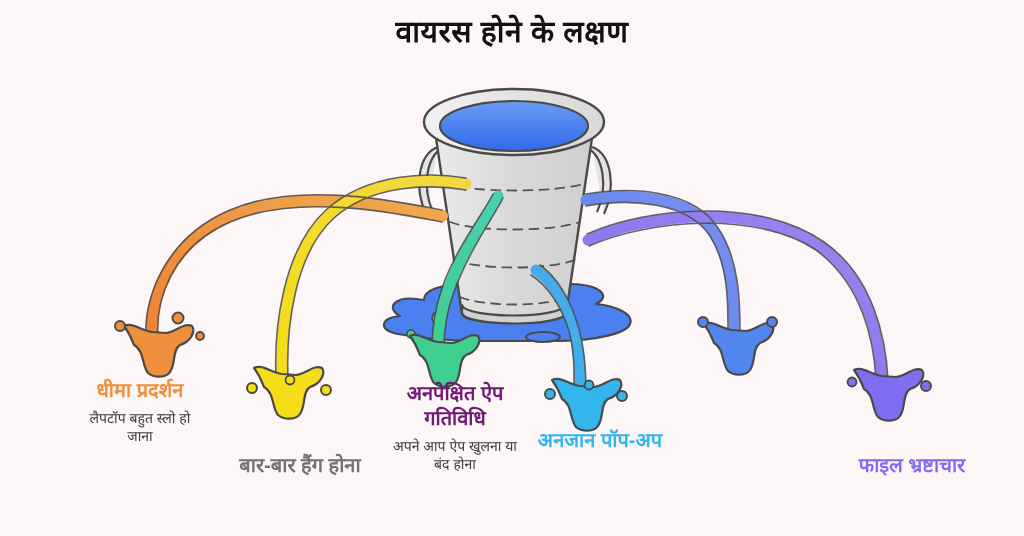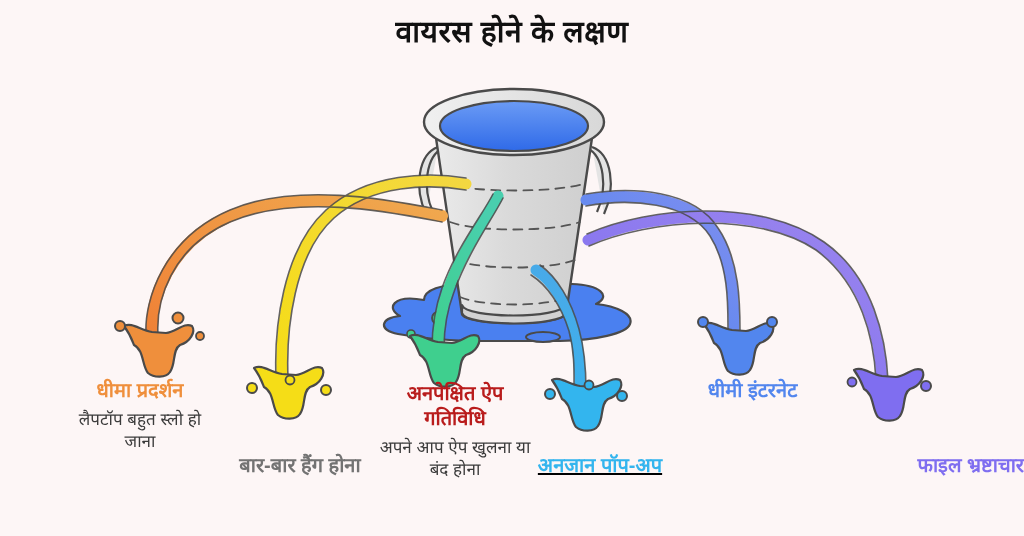--- a/index.html
+++ b/index.html
@@ -41,33 +41,33 @@
     position: absolute;
     text-align: center;
   }
   .node .hd {
     font-size: 20px;
     font-weight: bold;
     line-height: 1.25;
     white-space: pre-line;
   }
   .node .ds {
-    font-size: 17px;
+    font-size: 14px;
     color: #3b3b3b;
     line-height: 1.3;
     margin-top: 6px;
     white-space: pre-line;
   }
   
   #n0 { left: 35px;  top: 378px; width: 210px; }
   #n1 { left: 185px; top: 453px; width: 230px; }
   #n2 { left: 365px; top: 381px; width: 180px; }
-  #n3 { left: 495px; top: 453px; width: 210px; text-decoration: underline; }
+  #n3 { left: 495px; top: 428px; width: 210px; }
   #n4 { left: 645px; top: 378px; width: 215px; }
-  #n5 { left: 800px; top: 453px; width: 224px; text-align: right; }
+  #n5 { left: 800px; top: 453px; width: 224px; }
 </style>
 </head>
 <body>
 
 <div id="stage">
 
   <div id="title">वायरस होने के लक्षण</div>
 
   <svg class="art" viewBox="0 0 1024 536">
     <defs>
@@ -243,31 +243,30 @@
     <div class="hd" style="color:#ef8f3c">धीमा प्रदर्शन</div>
     <div class="ds">लैपटॉप बहुत स्लो हो
 जाना</div>
   </div>
 
   <div class="node" id="n1">
     <div class="hd" style="color:#737373">बार-बार हैंग होना</div>
   </div>
 
   <div class="node" id="n2">
-    <div class="hd" style="color:#b91c1c">अनपेक्षित ऐप
+    <div class="hd" style="color:#701a75">अनपेक्षित ऐप
 गतिविधि</div>
     <div class="ds">अपने आप ऐप खुलना या
 बंद होना</div>
   </div>
 
   <div class="node" id="n3">
     <div class="hd" style="color:#33b5ee">अनजान पॉप-अप</div>
   </div>
 
   <div class="node" id="n4">
-    <div class="hd" style="color:#5286ee">धीमी इंटरनेट</div>
   </div>
 
   <div class="node" id="n5">
     <div class="hd" style="color:#7f6ef0">फाइल भ्रष्टाचार</div>
   </div>
 
 </div>
 
 </body></html>

